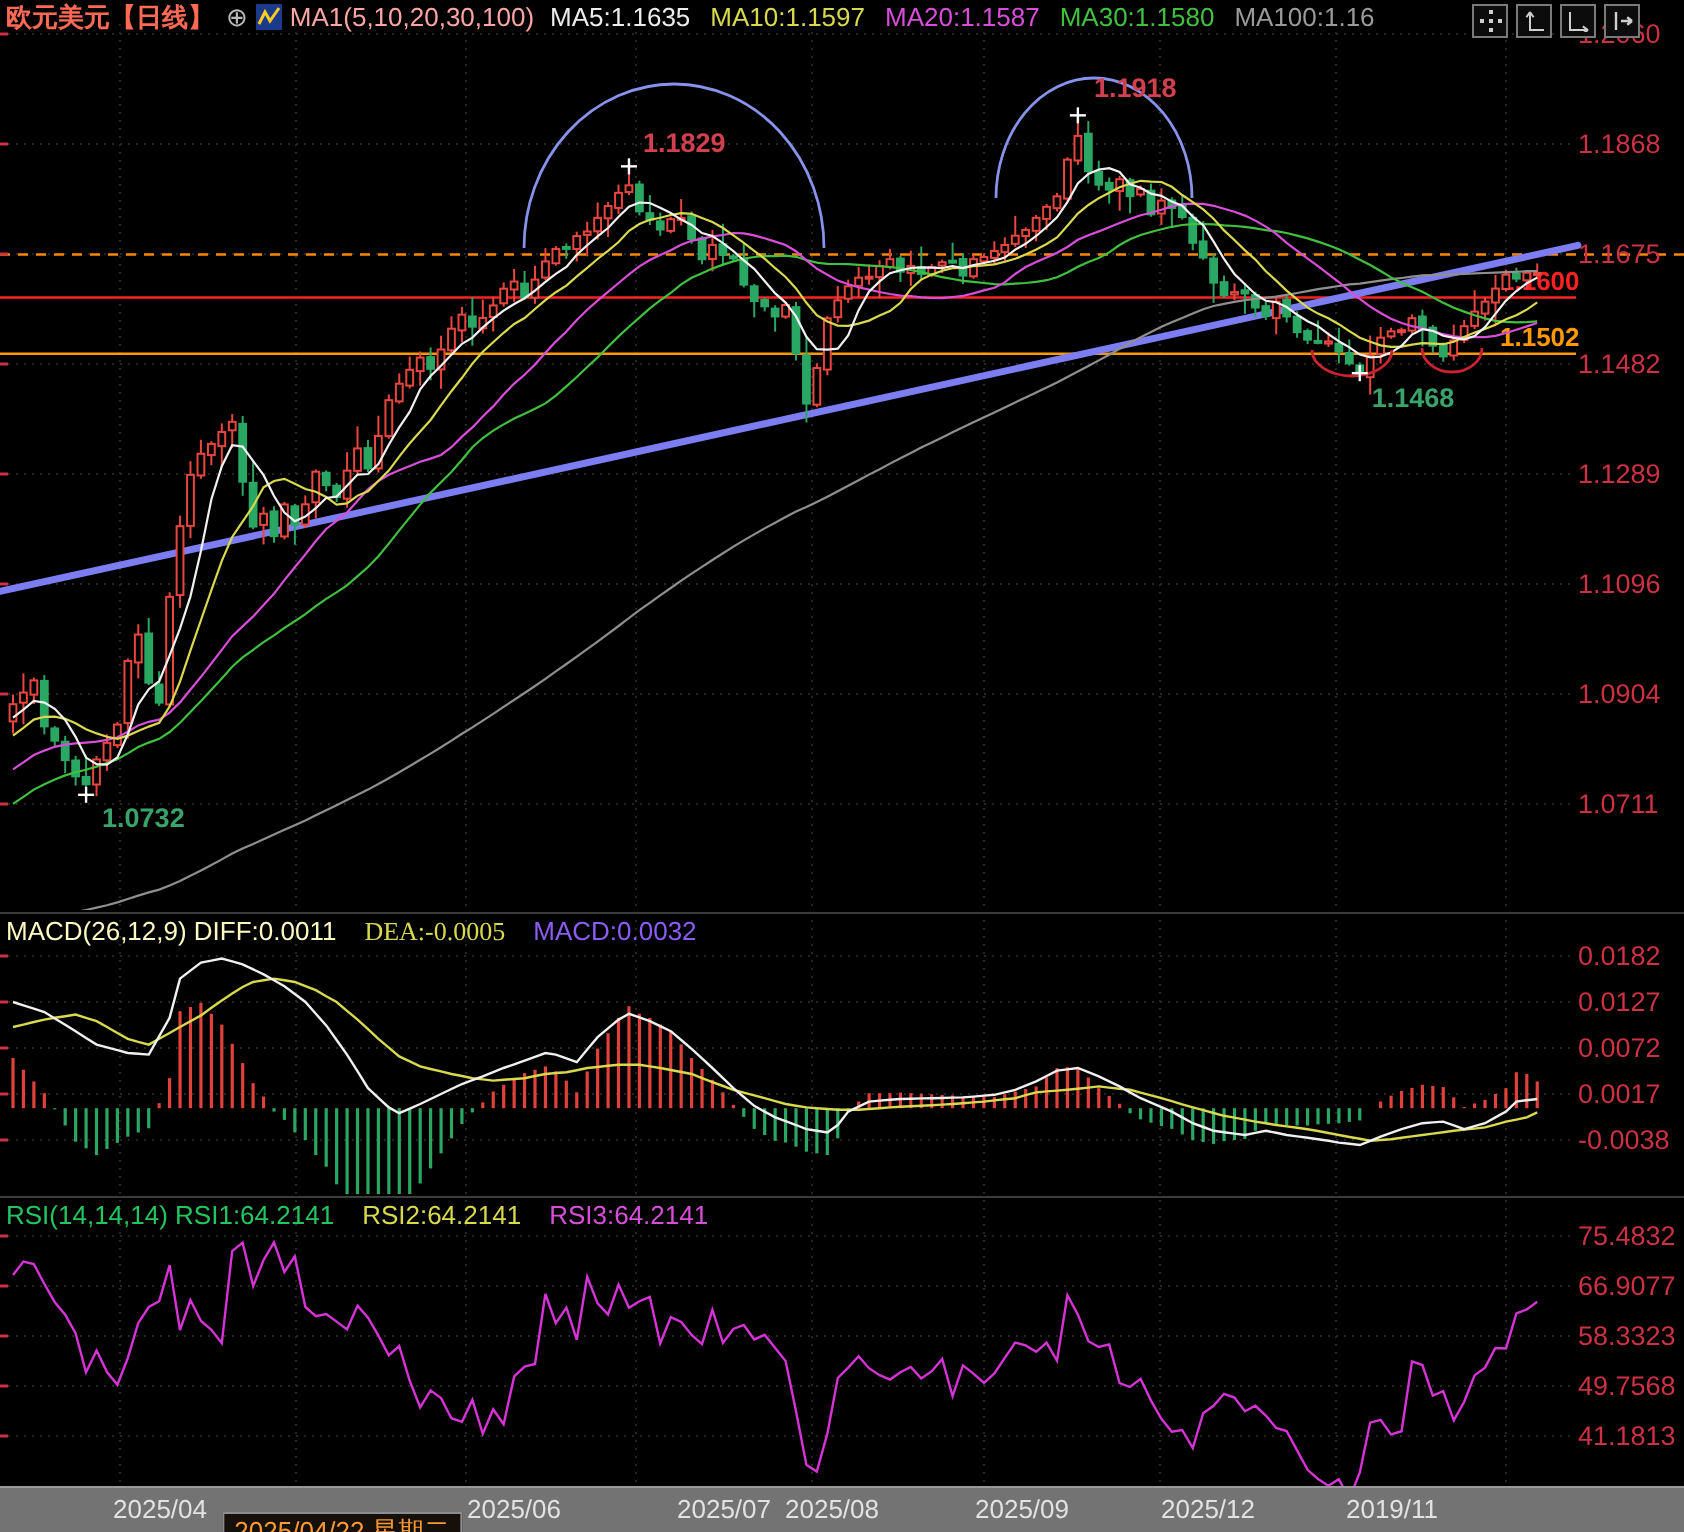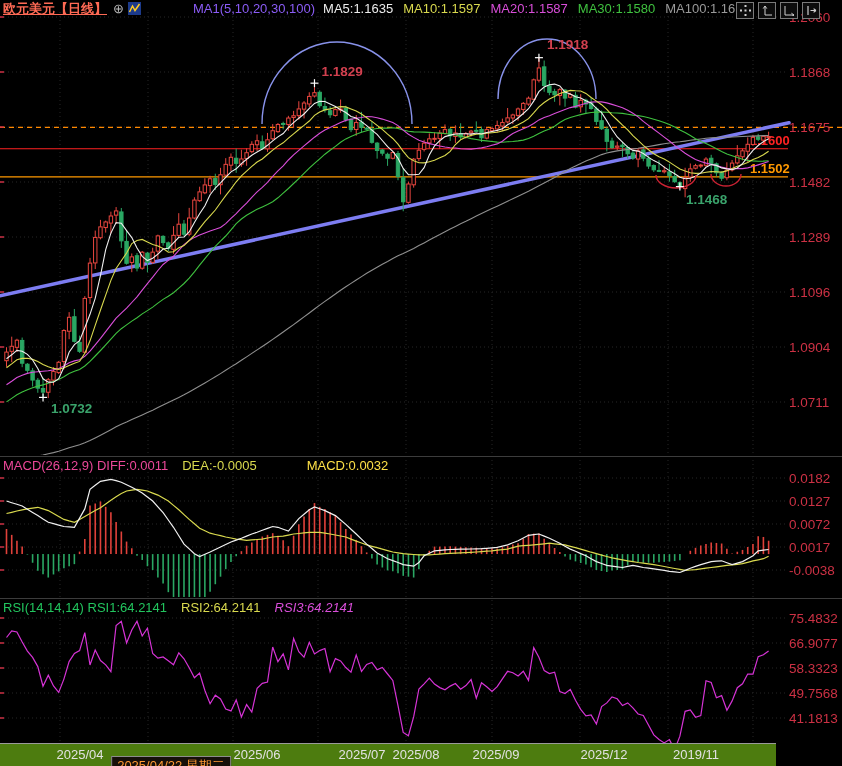--- a/index.html
+++ b/index.html
@@ -6,31 +6,31 @@
   #app{position:relative;width:842px;height:766px;background:#000;overflow:hidden;
        font-family:"Liberation Sans",sans-serif;}
   #chart-svg{position:absolute;left:0;top:0;}
   svg text{font-family:"Liberation Sans",sans-serif;}
   #header{position:absolute;left:3px;top:0;height:17px;line-height:17px;font-size:13px;
           white-space:nowrap;z-index:5;}
   #header span{vertical-align:top;}
   #symbol-title{font-weight:bold;}
   #settings-icon{color:#b9b9b9;margin:0 4px 0 6px;cursor:pointer;}
   #brand-icon{display:inline-block;width:13px;height:13px;margin:2px 4px 0 0;}
-  #ma-group{color:#8b5cf6;margin-right:8px;margin-left:48px;}
+  #ma-group{color:#fca5a5;margin-right:8px;}
   .ma-item{margin-right:10px;}
   #toolbar{position:absolute;right:22px;top:2px;z-index:6;display:flex;gap:4px;}
   .tool-btn{width:16px;height:15px;border:1px solid #7a7a7a;background:#0c0c0c;
             display:flex;align-items:center;justify-content:center;cursor:pointer;}
   .tool-btn svg{display:block;}
   .pane-header{position:absolute;left:3px;font-size:13px;z-index:5;white-space:nowrap;}
   #macd-header{top:458px;}
   #rsi-header{top:600px;}
   .seg{margin-right:14px;}
-  #x-axis{position:absolute;left:0;top:743px;width:776px;height:23px;background:#4d7c0f;
+  #x-axis{position:absolute;left:0;top:743px;width:842px;height:23px;background:#737373;
           border-top:1px solid #9a9a9a;z-index:4;}
   .date-label{position:absolute;top:3px;transform:translateX(-50%);font-size:13px;
               color:#e2e2e2;white-space:nowrap;}
   .date-label.selected{border:1px solid #8d8d8d;background:#16100a;padding:0 5px;top:12px;}
   #watermark{position:absolute;left:706px;top:702px;font-size:40px;letter-spacing:3px;
              color:#c9ccd1;opacity:.92;z-index:3;}
 </style>
 </head>
 <body>
 
@@ -601,21 +601,21 @@
         <line x1="0" y1="668" x2="4" y2="668" stroke="#cc3144" stroke-width="1.5"></line>
         <text x="789" y="672.5" fill="#cc3144" font-size="13.5">58.3323</text>
         <line x1="0" y1="693" x2="4" y2="693" stroke="#cc3144" stroke-width="1.5"></line>
         <text x="789" y="697.5" fill="#cc3144" font-size="13.5">49.7568</text>
         <line x1="0" y1="718" x2="4" y2="718" stroke="#cc3144" stroke-width="1.5"></line>
         <text x="789" y="722.5" fill="#cc3144" font-size="13.5">41.1813</text>
       </g>
     </svg>
 
   <div id="header">
-    <span id="symbol-title" style="color: rgb(255, 106, 85); text-decoration: underline;">欧元美元【日线】</span><span id="settings-icon">⊕</span><span id="brand-icon"><svg width="13" height="13">
+    <span id="symbol-title" style="color: rgb(255, 106, 85);">欧元美元【日线】</span><span id="settings-icon">⊕</span><span id="brand-icon"><svg width="13" height="13">
           <rect x="0" y="0" width="13" height="13" fill="#1c3a8a"></rect>
           <polyline points="1.5,10 4.5,4 7,8.5 11.5,2" fill="none" stroke="#ffcc22" stroke-width="1.5"></polyline>
         </svg></span><span id="ma-group">MA1(5,10,20,30,100)</span><span id="ma-items"><span class="ma-item" style="color: rgb(236, 236, 236);">MA5:1.1635</span><span class="ma-item" style="color: rgb(217, 217, 78);">MA10:1.1597</span><span class="ma-item" style="color: rgb(217, 78, 217);">MA20:1.1587</span><span class="ma-item" style="color: rgb(63, 193, 63);">MA30:1.1580</span><span class="ma-item" style="color: rgb(154, 154, 154);">MA100:1.16</span></span>
   </div>
 
   <div id="toolbar">
     <div class="tool-btn">
       <svg width="11" height="11">
           <g fill="#cfcfcf">
             <rect x="4.5" y="0" width="2" height="2"></rect>
@@ -645,27 +645,27 @@
     <div class="tool-btn">
       <svg width="11" height="11">
           <g stroke="#cfcfcf" stroke-width="1.2" fill="none">
             <path d="M2 1 V10"></path>
             <path d="M4.5 5.5 H10 M10 5.5 L7.6 3.6 M10 5.5 L7.6 7.4"></path>
           </g>
         </svg>
     </div>
   </div>
 
-  <div id="macd-header" class="pane-header"><span class="seg" style="color: #ec4899;">MACD(26,12,9) DIFF:0.0011</span><span class="seg" style="color: rgb(217, 217, 78);">DEA:-0.0005</span><span class="seg" style="color: #fde047; margin-left: 36px;">MACD:0.0032</span></div>
-  <div id="rsi-header" class="pane-header"><span class="seg" style="color: #22c55e;">RSI(14,14,14) RSI1:64.2141</span><span class="seg" style="color: rgb(217, 217, 78);">RSI2:64.2141</span><span class="seg" style="color: rgb(217, 78, 217); font-style: italic;">RSI3:64.2141</span></div>
+  <div id="macd-header" class="pane-header"><span class="seg" style="color: #fef9c3;">MACD(26,12,9) DIFF:0.0011</span><span class="seg" style="color: rgb(217, 217, 78); font-family: Liberation Serif, serif;">DEA:-0.0005</span><span class="seg" style="color: #8b5cf6;">MACD:0.0032</span></div>
+  <div id="rsi-header" class="pane-header"><span class="seg" style="color: #22c55e;">RSI(14,14,14) RSI1:64.2141</span><span class="seg" style="color: rgb(217, 217, 78);">RSI2:64.2141</span><span class="seg" style="color: rgb(217, 78, 217);">RSI3:64.2141</span></div>
 
   <div id="x-axis">
       <div class="date-label" style="left: 80px;">2025/04</div>
       <div class="date-label selected" style="left: 171px; color: rgb(255, 153, 51);">2025/04/22 星期二</div>
       <div class="date-label" style="left: 257px; text-align: center;">2025/06</div>
       <div class="date-label" style="left: 362px;">2025/07</div>
       <div class="date-label" style="left: 416px;">2025/08</div>
-      <div class="date-label" style="left: 496px; text-align: right;">2025/09</div>
+      <div class="date-label" style="left: 511px; text-align: right;">2025/09</div>
       <div class="date-label" style="left: 604px;">2025/12</div>
       <div class="date-label" style="left: 696px;">2019/11</div>
     </div>
 
 </div>
 
 </body></html>

